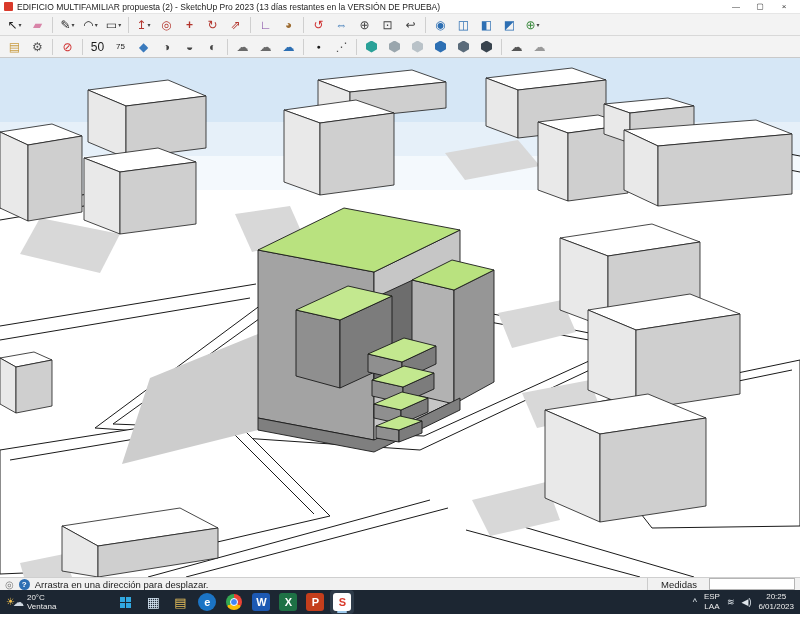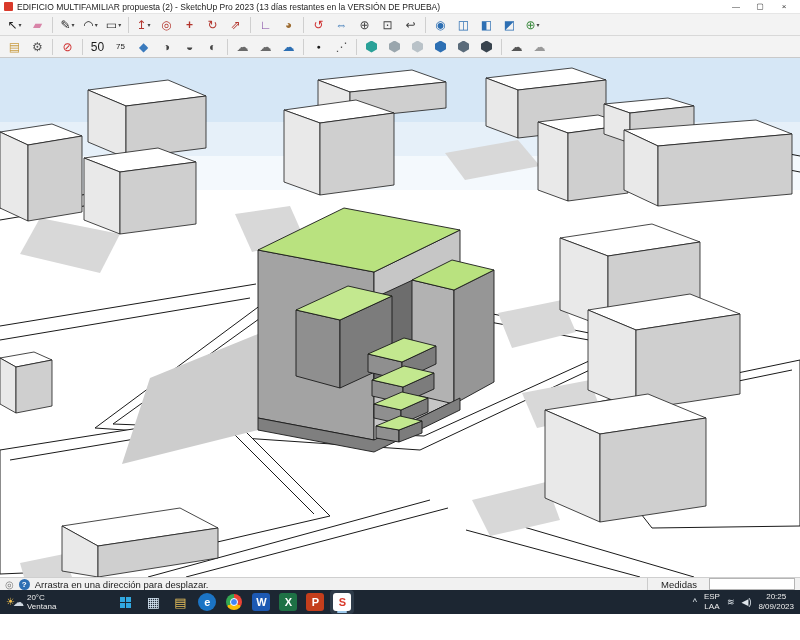--- a/index.html
+++ b/index.html
@@ -367,18 +367,18 @@
     <div class="tray">
       <span class="glyph">^</span>
       <div>
         <div>ESP</div>
         <div>LAA</div>
       </div>
       <span class="glyph">≋</span>
       <span class="glyph">◀)</span>
       <div class="clock">
         <div>20:25</div>
-        <div>8/09/2023</div>
+        <div>6/01/2023</div>
       </div>
     </div>
   </div>
 
 </div>
 
 </body></html>

